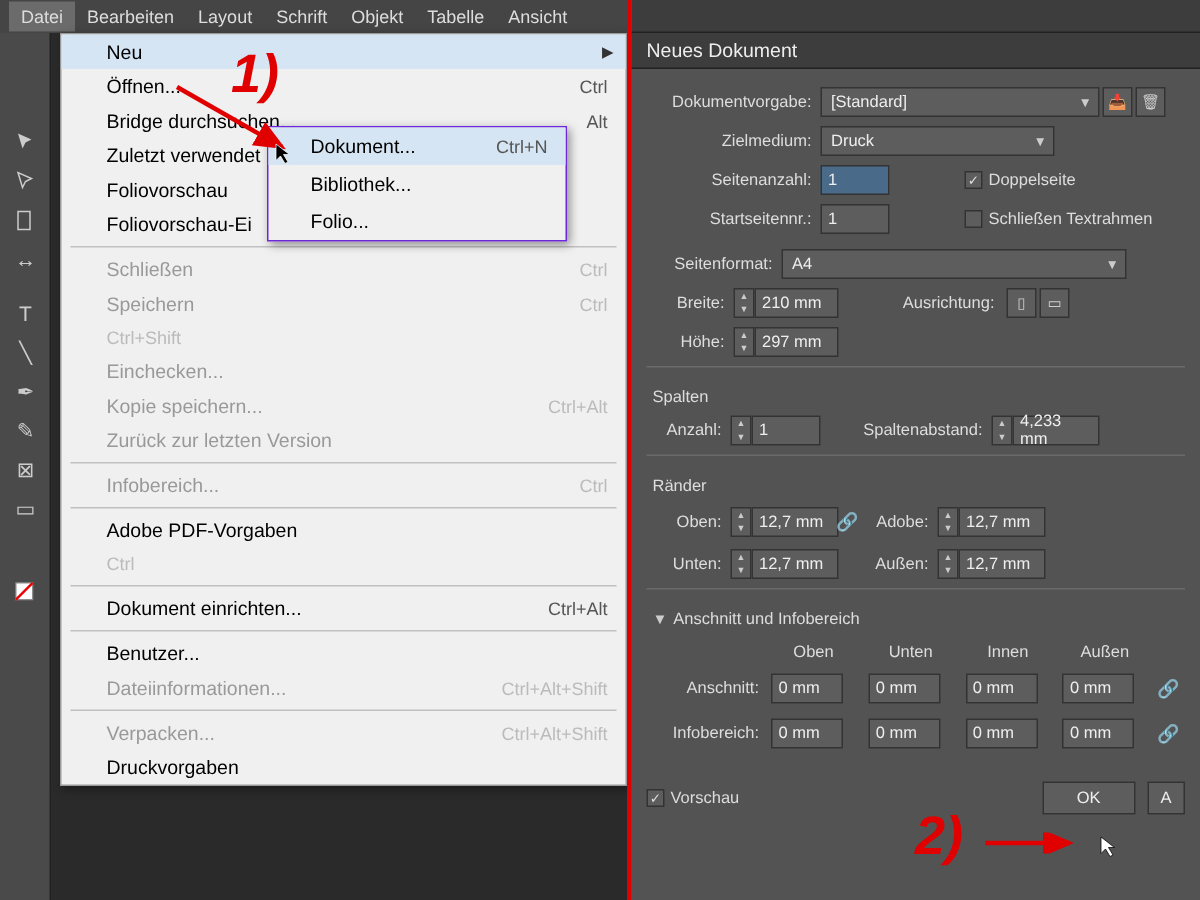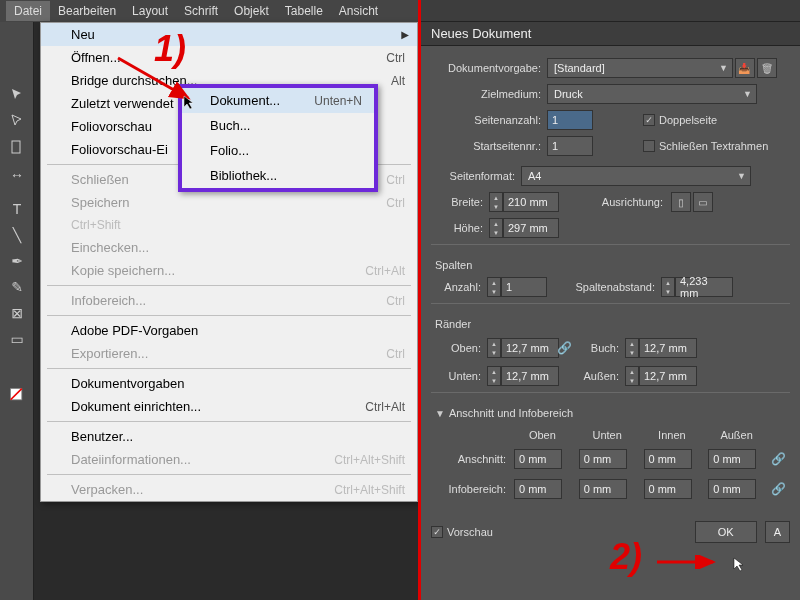--- a/index.html
+++ b/index.html
@@ -19,21 +19,21 @@
   .menu-row { display: flex; align-items: center; padding: 4px 12px 4px 30px; position: relative; }
   .menu-row.hover { background: #d6e5f3; }
   .menu-row.disabled { color: #999; }
   .menu-label { flex: 1; }
   .menu-shortcut { color: #555; font-size: 12px; }
   .menu-row.disabled .menu-shortcut { color: #bbb; }
   .menu-sep { height: 1px; background: #c0c0c0; margin: 3px 6px; }
   .menu-arrow { position: absolute; right: 8px; font-size: 10px; color: #333; }
   
   
-  .submenu { position: absolute; left: 178px; top: 84px; width: 200px; background: #f0f0f0; border: 4px solid #6d28d9; box-shadow: 2px 2px 6px rgba(0,0,0,0.4); font-size: 13px; z-index: 10; }
+  .submenu { position: absolute; left: 178px; top: 84px; width: 200px; background: #f0f0f0; border: 1px solid #6d28d9; box-shadow: 2px 2px 6px rgba(0,0,0,0.4); font-size: 13px; z-index: 10; }
   .submenu .menu-row { padding: 5px 12px 5px 28px; }
   
   
   .divider { position: absolute; left: 418px; top: 0; width: 3px; height: 600px; background: #e00000; z-index: 50; }
   
   
   .right-panel { position: absolute; left: 421px; top: 0; width: 379px; height: 600px; background: #f97316; }
   .top-strip { height: 22px; background: #3d3d3d; border-bottom: 1px solid #222; }
   .dialog { position: absolute; left: 0; top: 22px; right: 0; bottom: 0; background: #535353; }
   .dialog-title { height: 24px; background: #3d3d3d; color: #eee; font-size: 13px; padding: 4px 10px; border-bottom: 1px solid #222; }
@@ -145,69 +145,68 @@
     <div class="menu-row disabled">
         <span class="menu-shortcut">Ctrl+Shift</span>
       </div>
     <div class="menu-row disabled">
         <span class="menu-label">Einchecken...</span>
       </div>
     <div class="menu-row disabled">
         <span class="menu-label">Kopie speichern...</span>
         <span class="menu-shortcut">Ctrl+Alt</span>
       </div>
+    <div class="menu-row disabled">
+        <span class="menu-label">Zurück zur letzten Version</span>
+      </div>
     <div class="menu-sep"></div>
     <div class="menu-row disabled">
         <span class="menu-label">Infobereich...</span>
         <span class="menu-shortcut">Ctrl</span>
       </div>
     <div class="menu-sep"></div>
     <div class="menu-row">
         <span class="menu-label">Adobe PDF-Vorgaben</span>
       </div>
     <div class="menu-row disabled">
-        <span class="menu-label">Exportieren...</span>
         <span class="menu-shortcut">Ctrl</span>
       </div>
     <div class="menu-sep"></div>
-    <div class="menu-row">
-        <span class="menu-label">Dokumentvorgaben</span>
-      </div>
     <div class="menu-row">
         <span class="menu-label">Dokument einrichten...</span>
         <span class="menu-shortcut">Ctrl+Alt</span>
       </div>
     <div class="menu-sep"></div>
     <div class="menu-row">
         <span class="menu-label">Benutzer...</span>
       </div>
     <div class="menu-row disabled">
         <span class="menu-label">Dateiinformationen...</span>
         <span class="menu-shortcut">Ctrl+Alt+Shift</span>
       </div>
     <div class="menu-sep"></div>
     <div class="menu-row disabled">
         <span class="menu-label">Verpacken...</span>
         <span class="menu-shortcut">Ctrl+Alt+Shift</span>
+      </div>
+    <div class="menu-row">
+        <span class="menu-label">Druckvorgaben</span>
       </div>
   </div>
 
   <div class="submenu">
     <div class="menu-row hover">
         <span class="menu-label">Dokument...</span>
-        <span class="menu-shortcut">Unten+N</span>
-      </div>
-    <div class="menu-row">
-        <span class="menu-label">Buch...</span>
+        <span class="menu-shortcut">Ctrl+N</span>
+      </div>
+    <div class="menu-row">
+        <span class="menu-label">Bibliothek...</span>
       </div>
     <div class="menu-row">
         <span class="menu-label">Folio...</span>
-      </div>
-    <div class="menu-row">
-        <span class="menu-label">Bibliothek...</span>
       </div>
   </div>
 </div>
 
 <div class="divider"></div>
 
 <div class="right-panel">
   <div class="top-strip"></div>
   <div class="dialog">
     <div class="dialog-title">Neues Dokument</div>
@@ -218,21 +217,21 @@
         <div class="dd" style="width:186px">
             <span>[Standard]</span>
             <span class="dd-arrow">▼</span>
           </div>
         <span class="icon-btn">📥</span>
         <span class="icon-btn">🗑</span>
       </div>
 
       <div class="form-row">
         <span class="form-label" style="width:116px">Zielmedium:</span>
-        <div class="dd" style="width:210px">
+        <div class="dd" style="width:156px">
             <span>Druck</span>
             <span class="dd-arrow">▼</span>
           </div>
       </div>
 
       <div class="form-row">
         <span class="form-label" style="width:116px">Seitenanzahl:</span>
         <div class="textbox sel" style="width:46px">1</div>
         <span style="width:50px"></span>
         <span class="cb">✓</span>
@@ -307,21 +306,21 @@
         <div class="form-row">
           <span class="form-label" style="width:56px">Oben:</span>
           <div class="num-input">
               <div class="spinner">
                 <div>▲</div>
                 <div>▼</div>
               </div>
               <div class="textbox" style="width:58px">12,7 mm</div>
             </div>
           <span class="link-icon">🔗</span>
-          <span class="form-label" style="width:54px">Buch:</span>
+          <span class="form-label" style="width:54px">Adobe:</span>
           <div class="num-input">
               <div class="spinner">
                 <div>▲</div>
                 <div>▼</div>
               </div>
               <div class="textbox" style="width:58px">12,7 mm</div>
             </div>
         </div>
         <div class="form-row">
           <span class="form-label" style="width:56px">Unten:</span>

